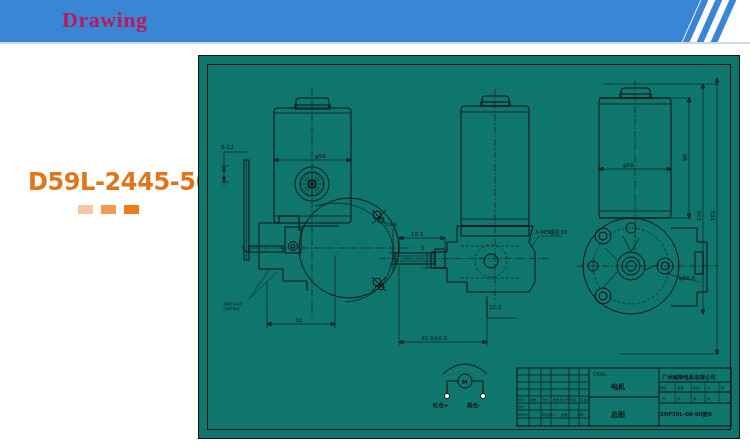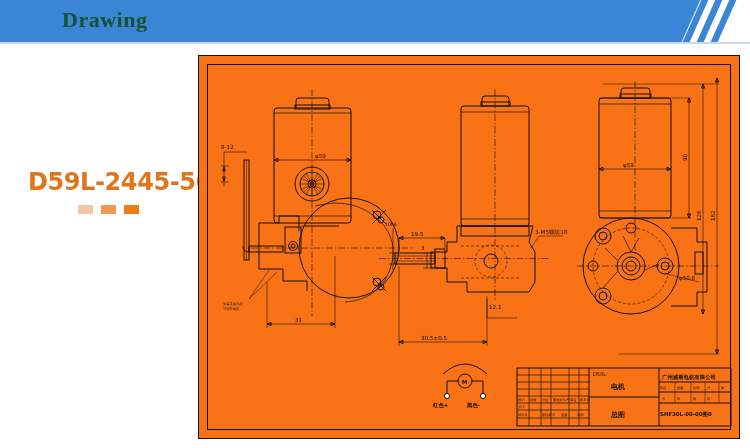--- a/index.html
+++ b/index.html
@@ -15,21 +15,21 @@
   .header-bar{
     position:absolute;left:0;top:0;width:670px;height:42px;
     background:#3a86d4;
   }
   .header-bar:after{
     content:"";position:absolute;right:-21px;top:0;width:42px;height:42px;
     background:#3a86d4;transform:skewX(-24deg);
   }
   .header-title{
     position:absolute;left:62px;top:7px;
-    color:#14532d;font-size:22px;font-weight:bold;
+    color:#be185d;font-size:22px;font-weight:bold;
     font-family:"Liberation Serif", serif;letter-spacing:.5px;
   }
   .stripe{
     position:absolute;top:0;width:7px;height:42px;background:#3a86d4;
     transform:skewX(-24deg);
   }
   .stripe.s1{left:692px;}
   .stripe.s2{left:706px;}
   .stripe.s3{left:720px;}
   .header-underline{
@@ -44,21 +44,21 @@
   }
   .swatches{position:absolute;left:78px;top:205px;display:flex;gap:8px;}
   .swatch{width:15px;height:9px;}
   .sw1{background:#f3c6a4;}
   .sw2{background:#f09a54;}
   .sw3{background:#ef7c16;}
 
   
   .drawing{
     position:absolute;left:198px;top:55px;width:540px;height:382px;
-    border:1px solid #111;background:#f97316;
+    border:1px solid #111;background:#0f766e;
   }
   .drawing-inner{
     position:absolute;left:8px;top:8px;right:8px;bottom:8px;
     border:1px solid #111;
   }
   svg.cad{position:absolute;left:0;top:0;width:540px;height:382px;}
   .ln{stroke:#111;fill:none;stroke-width:1;}
   .thin{stroke:#111;fill:none;stroke-width:.7;}
   .hair{stroke:#111;fill:none;stroke-width:.5;}
   .dash{stroke:#111;fill:none;stroke-width:.6;stroke-dasharray:7 2 1.5 2;}

